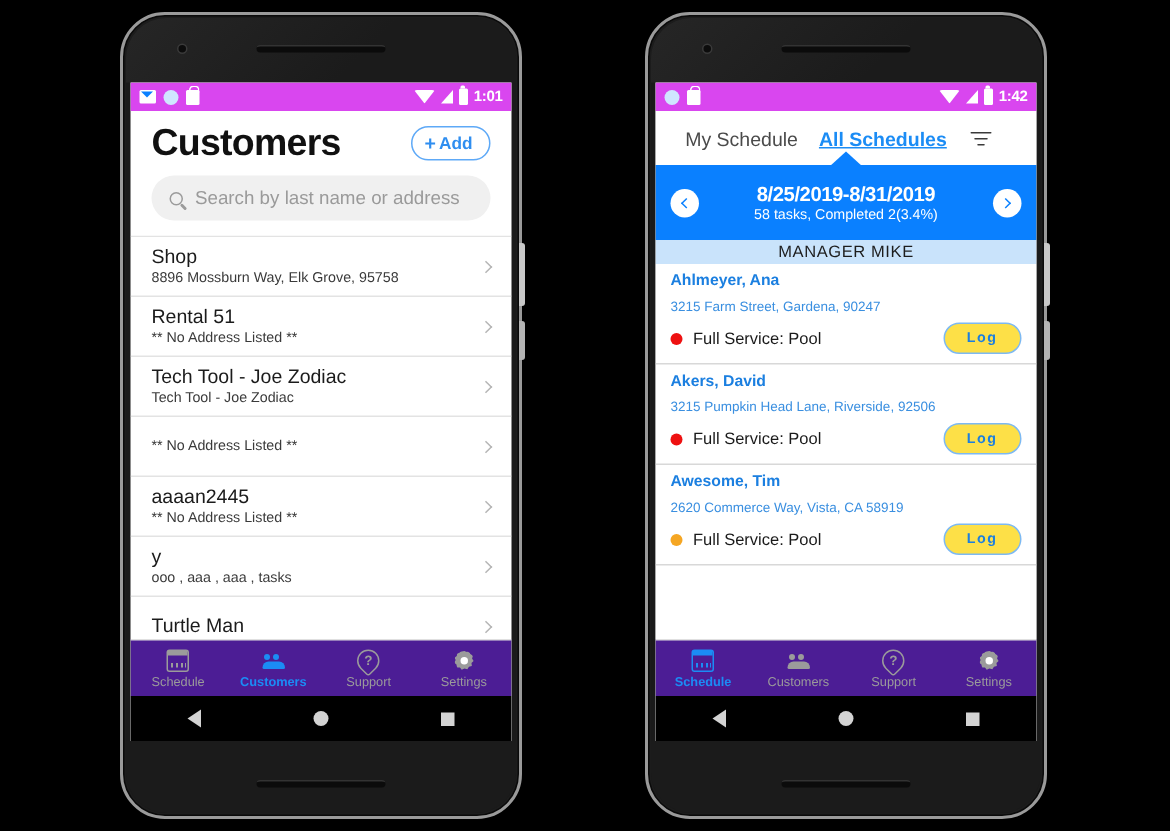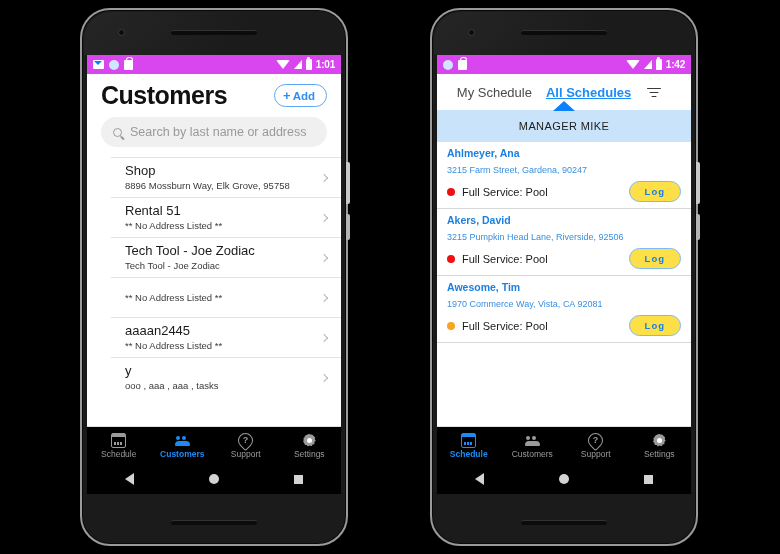--- a/index.html
+++ b/index.html
@@ -146,41 +146,41 @@
     position: relative; flex: 0 0 auto;
   }
   .mag::after {
     content:''; position:absolute; right:-4px; bottom:-2.5px;
     width:5px; height:1.5px; background:#9b9b9b; transform: rotate(45deg);
     border-radius:1px;
   }
   .search-ph { color: #9a9a9a; font-size: 12.5px; }
 
   
-  .cust-list { flex: 1 1 auto; overflow: hidden; padding-left: 24px; }
+  .cust-list { flex: 1 1 auto; overflow: hidden; }
   .cust-row {
     border-top: 1px solid #e3e3e3;
     padding: 7px 14px 7px 14px;
     display: flex; align-items: center; cursor: pointer;
     height: 40px;
   }
   .cust-row:first-child { border-top: 1px solid #e3e3e3; }
   .cust-texts { flex: 1 1 auto; min-width: 0; }
   .cust-name { font-size: 13px; color: #1b1b1b; line-height: 1.25; }
   .cust-addr { font-size: 9.5px; color: #3a3a3a; line-height: 1.3; margin-top: 1px; }
   .chev {
     width: 6px; height: 6px; border-right: 1.4px solid #b5b5b5;
     border-top: 1.4px solid #b5b5b5; transform: rotate(45deg);
     flex: 0 0 auto; margin-left: 8px;
   }
 
   
   .tabbar {
     flex: 0 0 auto; height: 38px;
-    border-top: 1px solid #e0e0e0; background: #000000;
+    border-top: 1px solid #e0e0e0; background: #4c1d95;
     display: flex;
   }
   .tab {
     flex: 1 1 0; display: flex; flex-direction: column;
     align-items: center; justify-content: center; gap: 1px;
     cursor: pointer;
   }
   .tab-label { font-size: 8.5px; color: #9b9b9b; }
   .tab.active .tab-label { color: #1b8cf5; font-weight: bold; }
   .ticon { width: 15px; height: 15px; position: relative; }
@@ -289,21 +289,21 @@
     border-top: 1.8px solid #0a80ff;
   }
   .arrow-btn.prev .ar { transform: rotate(-135deg); margin-left: 2px; }
   .arrow-btn.next .ar { transform: rotate(45deg); margin-right: 2px; }
   .week-mid { flex: 1 1 auto; text-align: center; }
   .week-range { font-size: 13.5px; font-weight: bold; letter-spacing: -0.3px; }
   .week-sub { font-size: 9.5px; margin-top: 1px; }
 
   .mgr-bar {
     flex: 0 0 auto; background: #c9e3fb; color: #1d1d1d;
-    height: 32px; display: flex; align-items: center; justify-content: center;
+    height: 16px; display: flex; align-items: center; justify-content: center;
     font-size: 11px; letter-spacing: 0.4px;
   }
 
   .sched-list { flex: 1 1 auto; overflow: hidden; background:#fff; }
   .sched-row { border-bottom: 1px solid #d8d8d8; padding: 5px 10px 6px 10px; }
   .sr-name { font-size: 10.5px; font-weight: bold; color: #1b7fe0; }
   .sr-addr { font-size: 9px; color: #3a8fe0; margin-top: 6px; }
   .sr-bottom {
     display: flex; align-items: center; margin-top: 6px;
   }
@@ -395,20 +395,26 @@
             </div>
             <div class="chev"></div>
           </div>
           <div class="cust-row">
             <div class="cust-texts">
               <div class="cust-name">y</div>
               <div class="cust-addr">ooo , aaa , aaa , tasks</div>
             </div>
             <div class="chev"></div>
           </div>
+          <div class="cust-row">
+            <div class="cust-texts">
+              <div class="cust-name">Turtle Man</div>
+            </div>
+            <div class="chev"></div>
+          </div>
         </div>
 
         <div class="tabbar">
           <div class="tab">
             <div class="ticon i-cal"></div>
             <div class="tab-label">Schedule</div>
           </div>
           <div class="tab active">
             <div class="ticon i-people"></div>
             <div class="tab-label">Customers</div>
@@ -467,20 +473,32 @@
           <div class="filter-ic">
             <span></span>
               <span></span>
               <span></span>
           </div>
         </div>
         <div class="caret-wrap">
           <div class="caret"></div>
         </div>
 
+        <div class="week-bar">
+          <div class="arrow-btn prev">
+            <div class="ar"></div>
+          </div>
+          <div class="week-mid">
+            <div class="week-range">8/25/2019-8/31/2019</div>
+            <div class="week-sub">58 tasks, Completed 2(3.4%)</div>
+          </div>
+          <div class="arrow-btn next">
+            <div class="ar"></div>
+          </div>
+        </div>
 
         <div class="mgr-bar">MANAGER MIKE</div>
 
         <div class="sched-list">
 
           <div class="sched-row">
             <div class="sr-name">Ahlmeyer, Ana</div>
             <div class="sr-addr">3215 Farm Street, Gardena, 90247</div>
             <div class="sr-bottom">
               <div class="dot" style="background:#ee1111"></div>
@@ -494,21 +512,21 @@
             <div class="sr-addr">3215 Pumpkin Head Lane, Riverside, 92506</div>
             <div class="sr-bottom">
               <div class="dot" style="background:#ee1111"></div>
               <div class="sr-svc">Full Service: Pool</div>
               <div class="log-btn">Log</div>
             </div>
           </div>
 
           <div class="sched-row">
             <div class="sr-name">Awesome, Tim</div>
-            <div class="sr-addr">1970 Commerce Way, Vista, CA 92081</div>
+            <div class="sr-addr">2620 Commerce Way, Vista, CA 58919</div>
             <div class="sr-bottom">
               <div class="dot" style="background:#f5a623"></div>
               <div class="sr-svc">Full Service: Pool</div>
               <div class="log-btn">Log</div>
             </div>
           </div>
 
         </div>
 
         <div class="tabbar">

